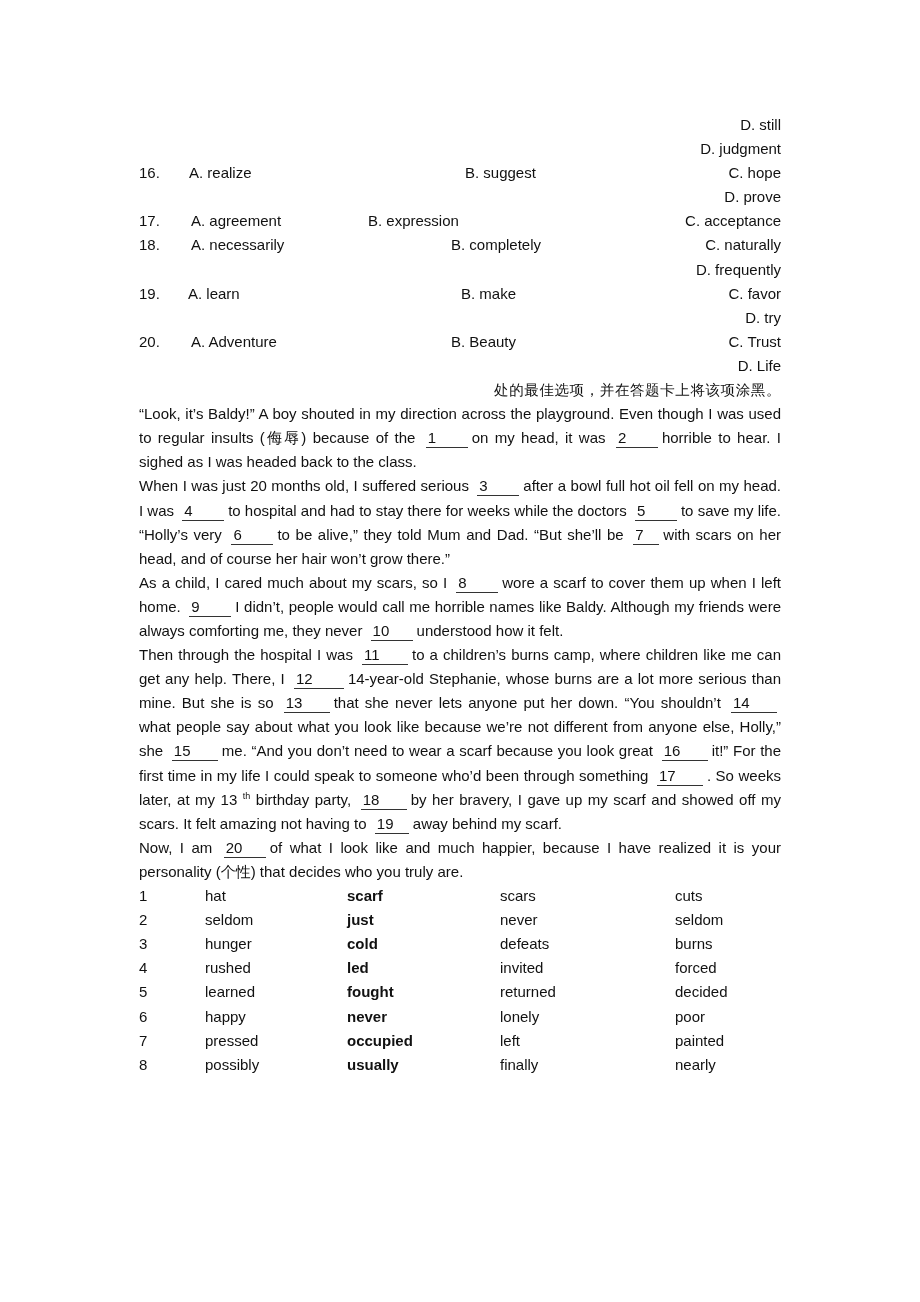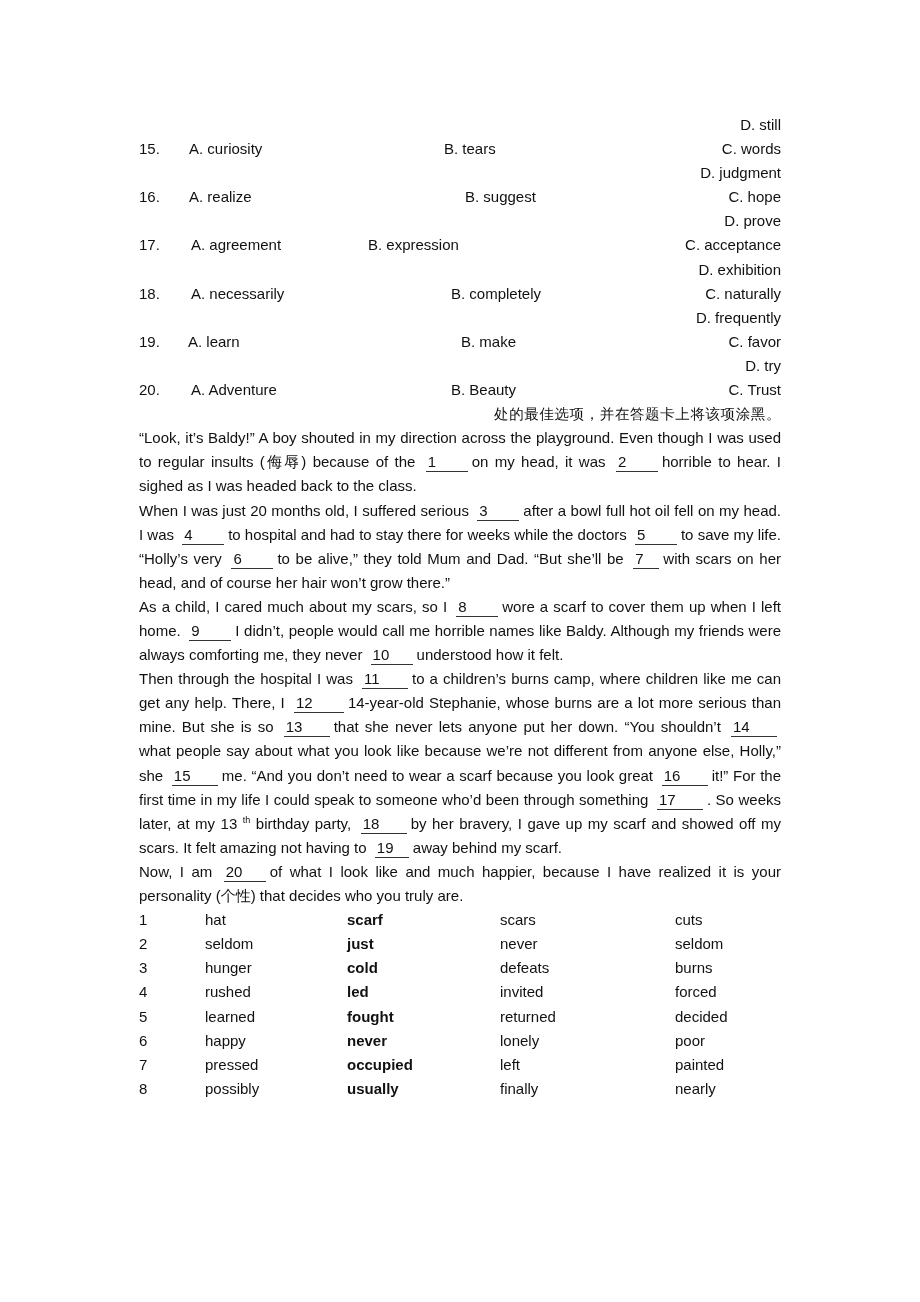--- a/index.html
+++ b/index.html
@@ -26,43 +26,36 @@
   </style>
 </head>
 <body>
 
 <div class="page">
 
   <div class="line">D. still</div>
 
   <div id="q-list">
 
-    <div class="line opt-row">
-      <span class="num">15.</span>
-      <span class="a" style="left:50px">A. curiosity</span>
-      <span class="b" style="left:305px">B. tears</span>
-      <span class="c">C. words</span>
-    </div>
     <div class="line">D. judgment</div>
 
     <div class="line opt-row">
       <span class="num">16.</span>
       <span class="a" style="left:50px">A. realize</span>
       <span class="b" style="left:326px">B. suggest</span>
       <span class="c">C. hope</span>
     </div>
     <div class="line">D. prove</div>
 
     <div class="line opt-row">
       <span class="num">17.</span>
       <span class="a" style="left:52px">A. agreement</span>
       <span class="b" style="left:229px">B. expression</span>
       <span class="c">C. acceptance</span>
     </div>
-    <div class="line">D. exhibition</div>
 
     <div class="line opt-row">
       <span class="num">18.</span>
       <span class="a" style="left:52px">A. necessarily</span>
       <span class="b" style="left:312px">B. completely</span>
       <span class="c">C. naturally</span>
     </div>
     <div class="line">D. frequently</div>
 
     <div class="line opt-row">
@@ -72,20 +65,21 @@
       <span class="c">C. favor</span>
     </div>
     <div class="line">D. try</div>
 
     <div class="line opt-row">
       <span class="num">20.</span>
       <span class="a" style="left:52px">A. Adventure</span>
       <span class="b" style="left:312px">B. Beauty</span>
       <span class="c">C. Trust</span>
     </div>
+    <div class="line">D. Life</div>
   </div>
 
   <div class="line cn">处的最佳选项，并在答题卡上将该项涂黑。</div>
 
   <div class="para">
     <p><span>“Look, it’s Baldy!” A boy shouted in my direction across the playground. Even though I was used to regular insults (侮辱) because of the </span><span class="blank" style="width:38px">1</span><span>on my head, it was </span><span class="blank" style="width:38px">2</span><span>horrible to hear. I sighed as I was headed back to the class. </span></p>
 
     <p><span>When I was just 20 months old, I suffered serious </span><span class="blank" style="width:38px">3</span><span>after a bowl full hot oil fell on my head. I was </span><span class="blank" style="width:38px">4</span><span>to hospital and had to stay there for weeks while the doctors </span><span class="blank" style="width:38px">5</span><span>to save my life. “Holly’s very </span><span class="blank" style="width:38px">6</span><span>to be alive,” they told Mum and Dad. “But she’ll be </span><span class="blank" style="width:22px;text-align:right">7</span><span>with scars on her head, and of course her hair won’t grow there.” </span></p>
 
     <p><span>As a child, I cared much about my scars, so I </span><span class="blank" style="width:38px">8</span><span>wore a scarf to cover them up when I left home. </span><span class="blank" style="width:38px">9</span><span>I didn’t, people would call me horrible names like Baldy. Although my friends were always comforting me, they never </span><span class="blank" style="width:38px">10</span><span>understood how it felt. </span></p>

